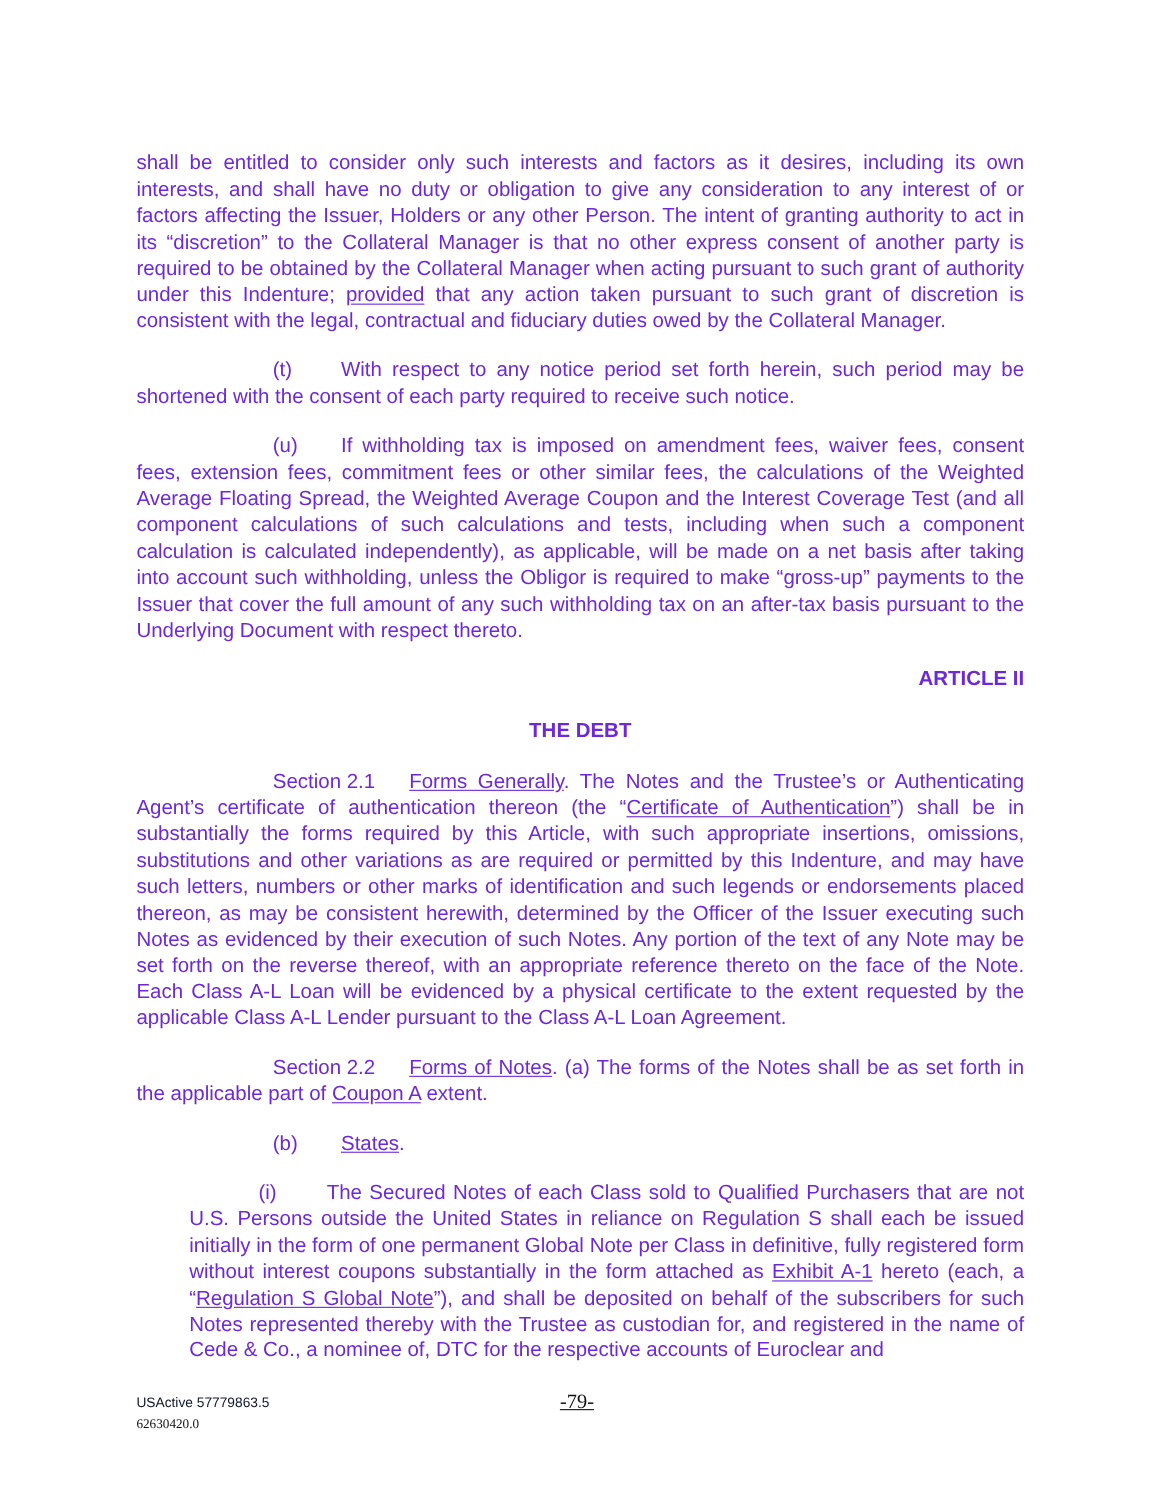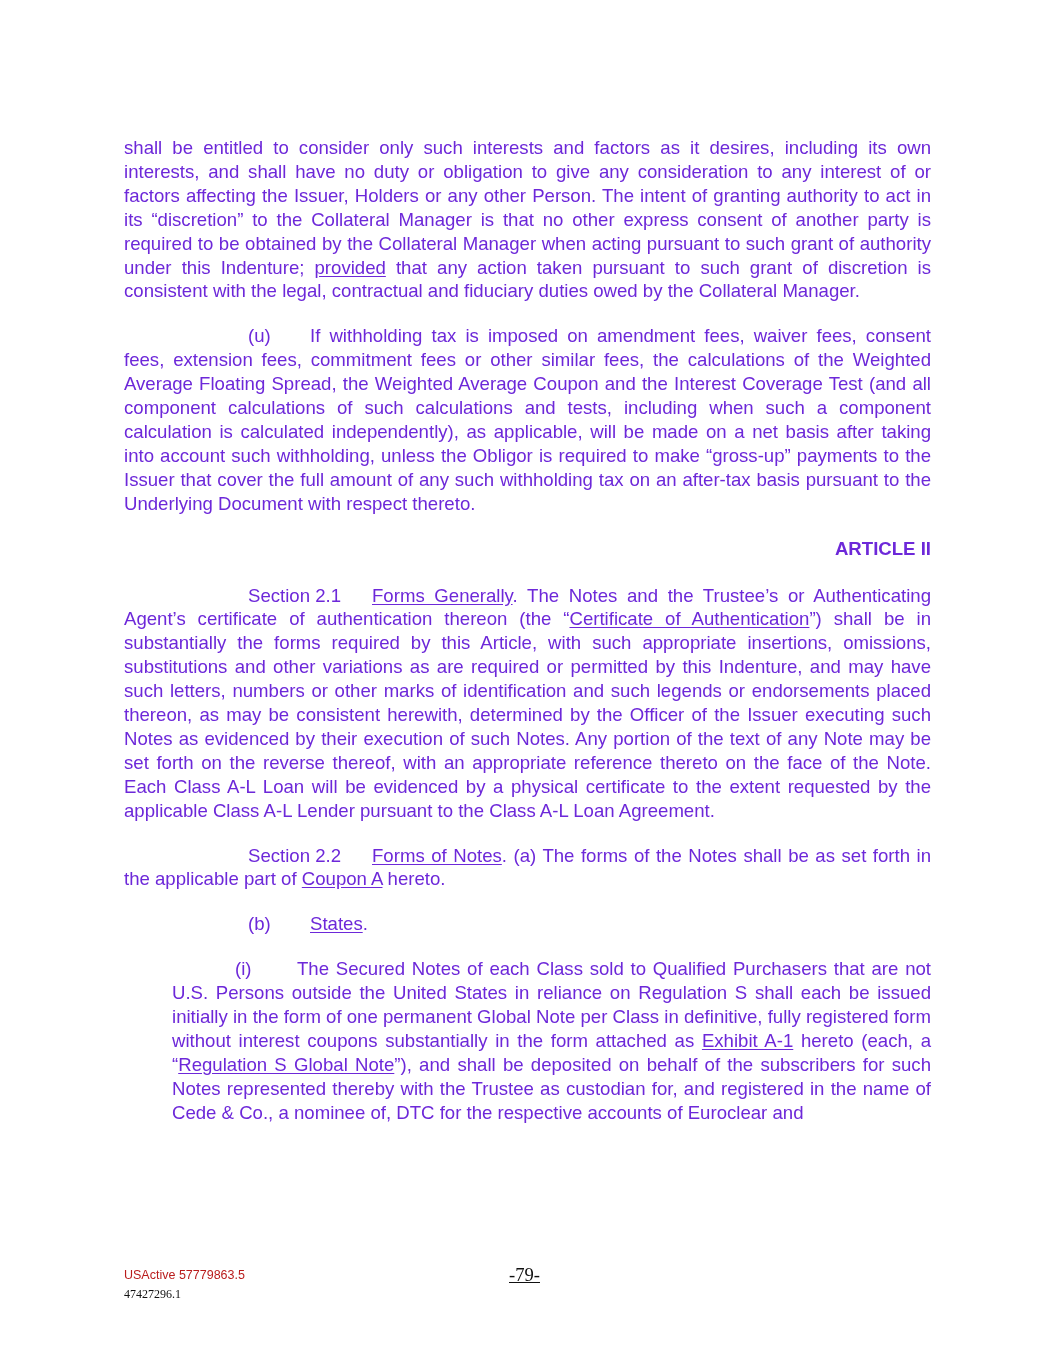--- a/index.html
+++ b/index.html
@@ -14,48 +14,50 @@
   .u { text-decoration: underline; text-underline-offset: 2px; }
   .ind { display: inline-block; width: 124px; }
   .lbl { display: inline-block; width: 62px; }
   .heading { text-align: center; font-weight: bold; margin: 0; }
   .h1 { margin-top: 5px; margin-bottom: 23px; text-align: right; }
   .h2 { margin-bottom: 22px; }
   .sublist { margin-left: 48px; }
   .sublist .ind2 { display: inline-block; width: 63px; }
   .footer-left {
     position: absolute; left: 124px; top: 1268px;
-    font-family: "Liberation Sans", sans-serif; font-size: 12.5px; color: #b91c1c;
+    font-family: "Liberation Sans", sans-serif; font-size: 12.5px; color: #0f172a;
   }
   .footer-left2 {
     position: absolute; left: 124px; top: 1287px;
     font-family: "Liberation Serif", serif; font-size: 12px; color: #111;
   }
   .page-num {
     position: absolute; left: 509px; top: 1264px;
     font-family: "Liberation Serif", serif; font-size: 18.6px; color: #111; text-decoration: underline;
   }
 </style>
 </head>
 <body>
 
 <div class="page">
 
   <p class="para"><span>shall be entitled to consider only such interests and factors as it desires, including its own interests, and shall have no duty or obligation to give any consideration to any interest of or factors affecting the Issuer, Holders or any other Person.  The intent of granting authority to act in its “discretion” to the Collateral Manager is that no other express consent of another party is required to be obtained by the Collateral Manager when acting pursuant to such grant of authority under this Indenture; </span><span class="u">provided</span><span> that any action taken pursuant to such grant of discretion is consistent with the legal, contractual and fiduciary duties owed by the Collateral Manager.</span></p>
 
+  <p class="para"><span class="ind"></span><span class="lbl">(t)</span><span>With respect to any notice period set forth herein, such period may be shortened with the consent of each party required to receive such notice.</span></p>
 
   <p class="para"><span class="ind"></span><span class="lbl">(u)</span><span>If withholding tax is imposed on amendment fees, waiver fees, consent fees, extension fees, commitment fees or other similar fees, the calculations of the Weighted Average Floating Spread, the Weighted Average Coupon and the Interest Coverage Test (and all component calculations of such calculations and tests, including when such a component calculation is calculated independently), as applicable, will be made on a net basis after taking into account such withholding, unless the Obligor is required to make “gross-up” payments to the Issuer that cover the full amount of any such withholding tax on an after-tax basis pursuant to the Underlying Document with respect thereto.</span></p>
 
   <p class="heading h1">ARTICLE II</p>
+  <p class="heading h2">THE DEBT</p>
 
   <p class="para"><span class="ind"></span><span class="lbl" style="width:124px">Section 2.1</span><span class="u">Forms Generally</span><span>.  The Notes and the Trustee’s or Authenticating Agent’s certificate of authentication thereon (the “</span><span class="u">Certificate of Authentication</span><span>”) shall be in substantially the forms required by this Article, with such appropriate insertions, omissions, substitutions and other variations as are required or permitted by this Indenture, and may have such letters, numbers or other marks of identification and such legends or endorsements placed thereon, as may be consistent herewith, determined by the Officer of the Issuer executing such Notes as evidenced by their execution of such Notes.  Any portion of the text of any Note may be set forth on the reverse thereof, with an appropriate reference thereto on the face of the Note.  Each Class A-L Loan will be evidenced by a physical certificate to the extent requested by the applicable Class A-L Lender pursuant to the Class A-L Loan Agreement.</span></p>
 
-  <p class="para"><span class="ind"></span><span class="lbl" style="width:124px">Section 2.2</span><span class="u">Forms of Notes</span><span>.  (a) The forms of the Notes shall be as set forth in the applicable part of </span><span class="u">Coupon A</span><span> hereto.</span></p>
+  <p class="para"><span class="ind"></span><span class="lbl" style="width:124px">Section 2.2</span><span class="u">Forms of Notes</span><span>.  (a) The forms of the Notes shall be as set forth in the applicable part of </span><span class="u">Coupon A</span><span> extent.</span></p>
 
   <p class="para"><span class="ind"></span><span class="lbl">(b)</span><span class="u">States</span><span>.</span></p>
 
   <p class="sublist"><span class="ind2"></span><span class="lbl">(i)</span><span>The Secured Notes of each Class sold to Qualified Purchasers that are not U.S. Persons outside the United States in reliance on Regulation S shall each be issued initially in the form of one permanent Global Note per Class in definitive, fully registered form without interest coupons substantially in the form attached as </span><span class="u">Exhibit A-1</span><span> hereto (each, a “</span><span class="u">Regulation S Global Note</span><span>”), and shall be deposited on behalf of the subscribers for such Notes represented thereby with the Trustee as custodian for, and registered in the name of Cede &amp; Co., a nominee of, DTC for the respective accounts of Euroclear and</span></p>
 
 </div>
 
 <div class="footer-left">USActive 57779863.5</div>
-<div class="footer-left2">47427296.1</div>
+<div class="footer-left2">62630420.0</div>
 <div class="page-num">-79-</div>
 
 </body></html>

